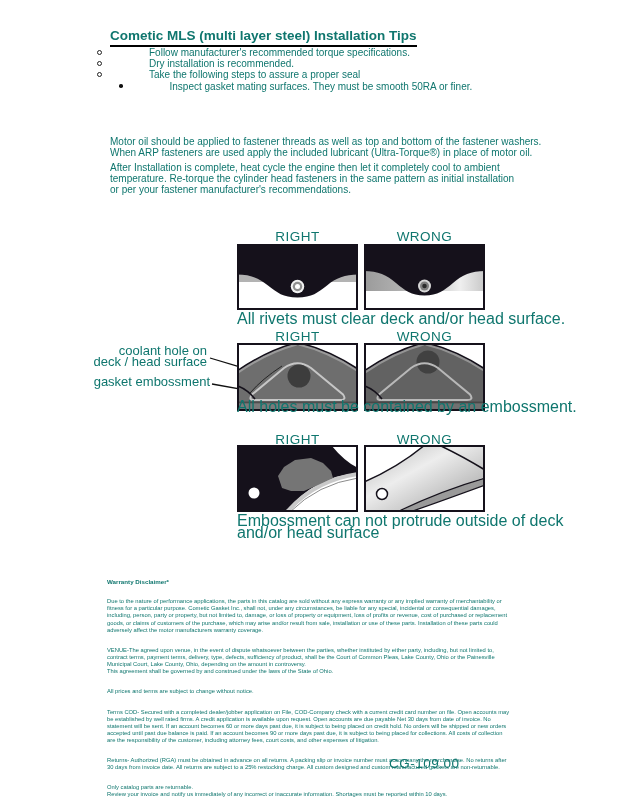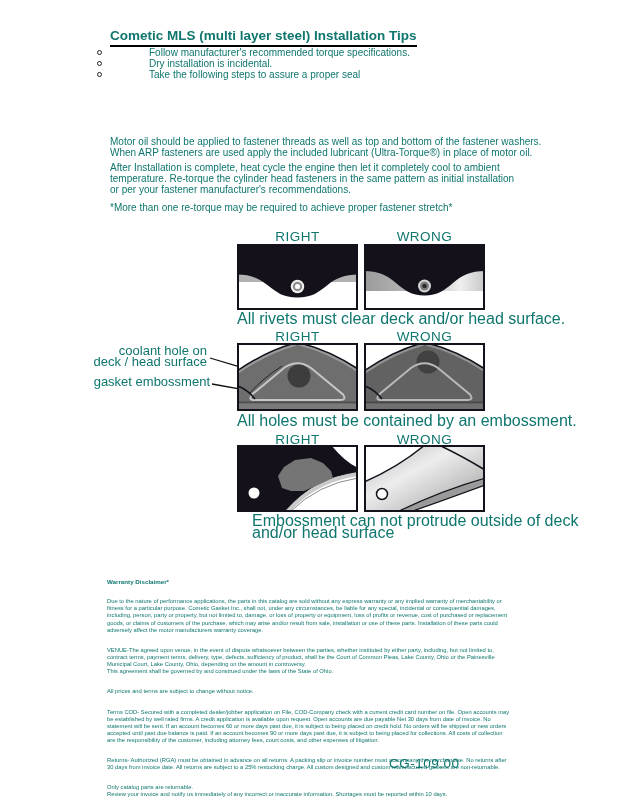--- a/index.html
+++ b/index.html
@@ -29,33 +29,36 @@
   <div class="abs" style="left:110px;top:26px;">
     <span class="title">Cometic MLS (multi layer steel) Installation Tips</span>
   </div>
 
   <div class="bullet-row" style="left:97px;top:47px;">
     <span class="marker-o"></span>
     <span>Follow manufacturer's recommended torque specifications.</span>
   </div>
   <div class="bullet-row" style="left:97px;top:58px;">
     <span class="marker-o"></span>
-    <span>Dry installation is incidental.</span>
+    <span>Dry installation is recommended.</span>
   </div>
   <div class="bullet-row" style="left:97px;top:69px;">
     <span class="marker-o"></span>
     <span>Take the following steps to assure a proper seal</span>
+  </div>
+  <div class="bullet-row" style="left:119px;top:81px;">
+    <span class="marker-f"></span>
+    <span>Inspect gasket mating surfaces.  They must be smooth 50RA or finer.</span>
   </div>
 
   <div class="abs para" style="left:110px;top:137px;width:450px;">Motor oil should be applied to fastener threads as well as top and bottom of the fastener washers.
 When ARP fasteners are used apply the included lubricant (Ultra-Torque®) in place of motor oil.</div>
   <div class="abs para" style="left:110px;top:163px;width:450px;">After Installation is complete, heat cycle the engine then let it completely cool to ambient
 temperature. Re-torque the cylinder head fasteners in the same pattern as initial installation
 or per your fastener manufacturer's recommendations.</div>
-  <div class="abs para" style="left:110px;top:203px;width:450px;">*More than one re-torque may be required to achieve proper fastener stretch*</div>
 
   <div class="abs dlabel" style="left:237px;top:229px;">RIGHT</div>
   <div class="abs dlabel" style="left:364px;top:229px;">WRONG</div>
 
   <div class="abs" style="left:237px;top:244px;">
     <svg width="121" height="66" viewBox="0 0 242 132">
       <rect width="242" height="132" fill="#ffffff"></rect>
       <rect x="2" y="57" width="238" height="19" fill="#b3b3b3"></rect>
       <path d="M0,0 H242 V61 C216,61 198,68 180,83 C162,97 150,107 121,107 C92,107 80,97 62,83 C44,68 26,61 0,61 Z" fill="#15111b"></path>
       <circle cx="121" cy="85" r="13.5" fill="#f2f2f2"></circle>
@@ -127,21 +130,21 @@
       <path d="M124,2 Q182,16 240,54" fill="none" stroke="#949494" stroke-width="6"></path>
       <path d="M126,0 Q184,14 242,52" fill="none" stroke="#15111b" stroke-width="3"></path>
       <circle cx="128" cy="38" r="23" fill="#414141"></circle>
       <path d="M34,114 L206,114 Q220,114 212,103 L148,50 Q121,31 94,50 L30,103 Q22,114 34,114 Z" fill="none" stroke="#b8b8b8" stroke-width="4"></path>
       <path d="M2,86 Q22,94 36,112" fill="none" stroke="#15111b" stroke-width="3"></path>
       <rect x="2" y="117" width="238" height="4" fill="#484848"></rect>
       <rect x="2" y="121" width="238" height="13" fill="#707070"></rect>
       <rect x="2" y="2" width="238" height="132" fill="none" stroke="#15111b" stroke-width="4"></rect>
     </svg>
   </div>
-  <div class="abs caption" style="left:237px;top:415px;">All holes must be contained by an embossment.</div>
+  <div class="abs caption" style="left:237px;top:401px;">All holes must be contained by an embossment.</div>
 
   <div class="abs dlabel" style="left:237px;top:432px;">RIGHT</div>
   <div class="abs dlabel" style="left:364px;top:432px;">WRONG</div>
 
   <div class="abs" style="left:237px;top:445px;">
     <svg width="121" height="67" viewBox="0 0 242 134">
       <rect width="242" height="134" fill="#ffffff"></rect>
       <path d="M0,0 H188 Q216,34 242,46 V56 Q152,64 98,134 H0 Z" fill="#15111b"></path>
       <path d="M100,134 Q156,70 242,58" fill="none" stroke="#c9c9c9" stroke-width="8"></path>
       <path d="M106,134 Q162,78 242,66" fill="none" stroke="#8b8b8b" stroke-width="2"></path>
@@ -162,21 +165,21 @@
       </defs>
       <rect width="242" height="134" fill="#ffffff"></rect>
       <path d="M0,74 Q66,46 122,0 H242 V64 Q150,96 62,134 H0 Z" fill="url(#g5)"></path>
       <path d="M0,74 Q66,46 122,0" fill="none" stroke="#15111b" stroke-width="3"></path>
       <path d="M150,0 Q200,24 242,50" fill="none" stroke="#15111b" stroke-width="3"></path>
       <path d="M66,134 Q152,92 242,66 L242,80 Q160,110 92,134 Z" fill="#9a9a9a" stroke="#15111b" stroke-width="2.5"></path>
       <circle cx="36" cy="98" r="11" fill="#ffffff" stroke="#15111b" stroke-width="3"></circle>
       <rect x="2" y="2" width="238" height="130" fill="none" stroke="#15111b" stroke-width="4"></rect>
     </svg>
   </div>
-  <div class="abs caption" style="left:237px;top:515px;margin-left:15px;">Embossment can not protrude outside of deck
+  <div class="abs caption" style="left:237px;top:515px;">Embossment can not protrude outside of deck
 and/or head surface</div>
 
   <div class="abs disc" style="left:107px;top:571px;">
     <div class="disc-h">Warranty Disclaimer*</div>
     <p>Due to the nature of performance applications, the parts in this catalog are sold without any express warranty or any implied warranty of merchantability or
 fitness for a particular purpose.  Cometic Gasket Inc., shall not, under any circumstances, be liable for any special, incidental or consequential damages,
 including, person, party or property, but not limited to, damage, or loss of property or equipment, loss of profits or revenue, cost of purchased or replacement
 goods, or claims of customers of the purchase, which may arise and/or result from sale, installation or use of these parts.  Installation of these parts could
 adversely affect the motor manufacturers warranty coverage.</p>
     <p>VENUE-The agreed upon venue, in the event of dispute whatsoever between the parties, whether instituted by either party, including, but not limited to,

